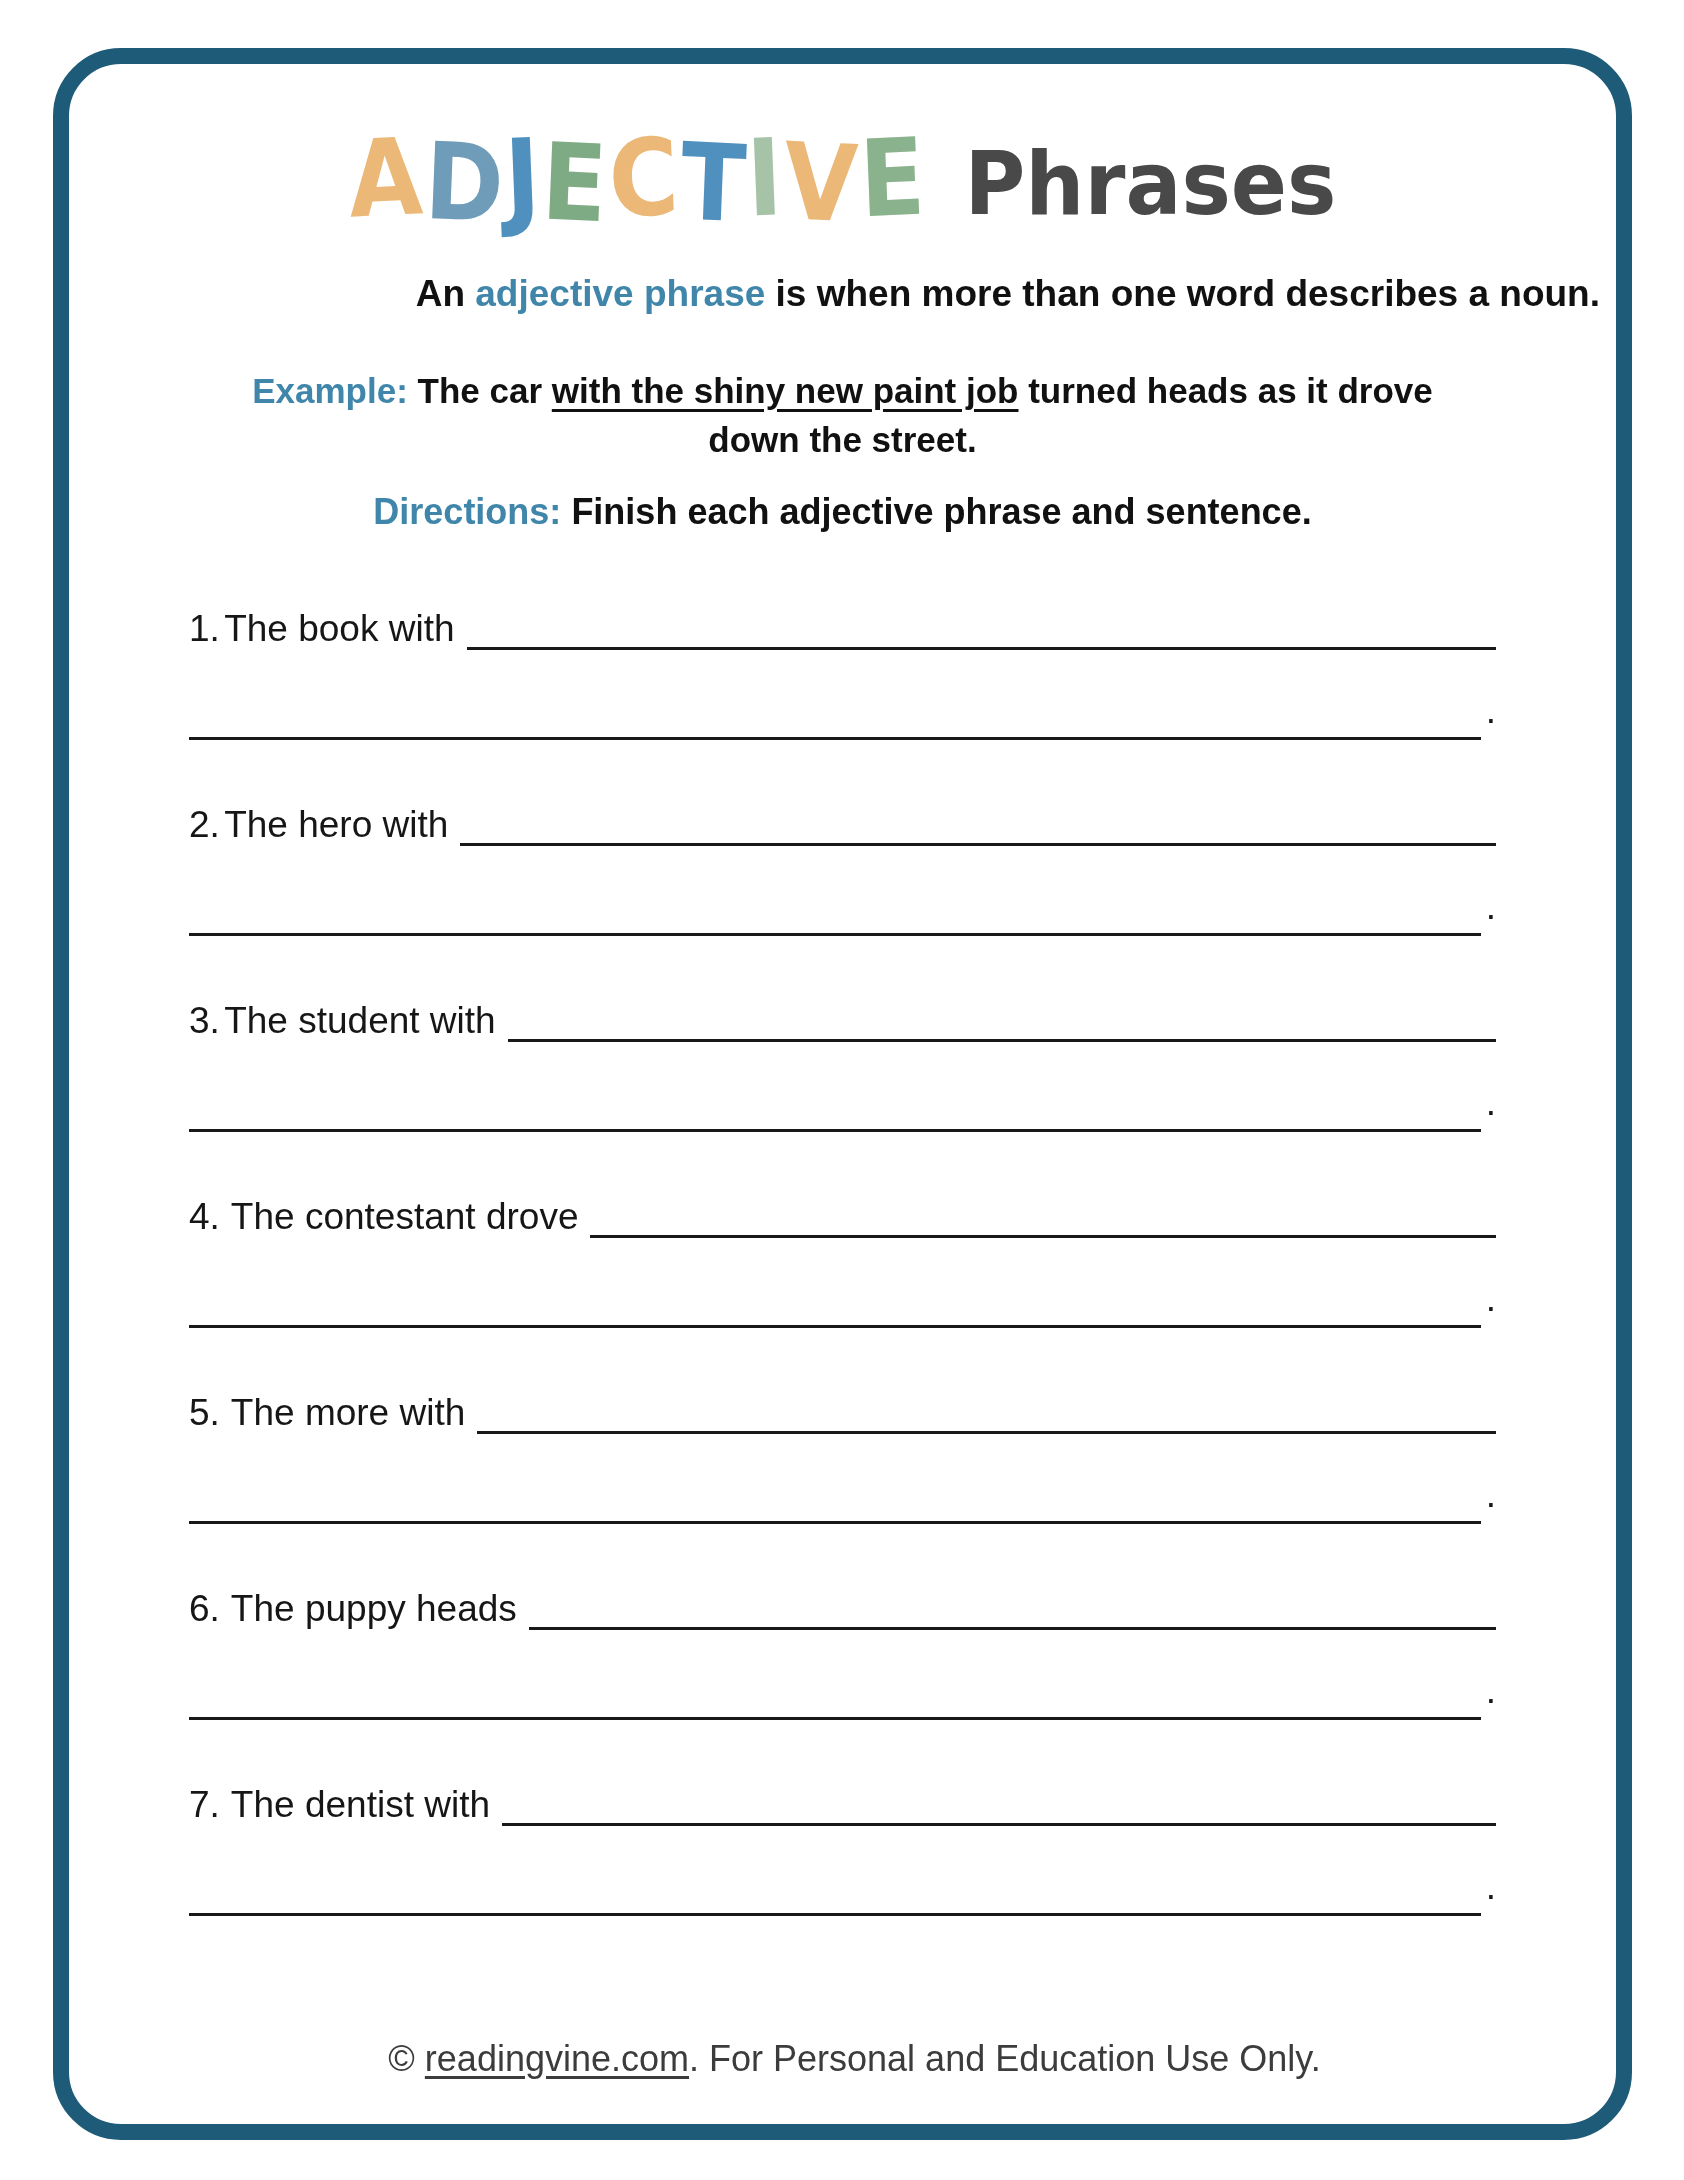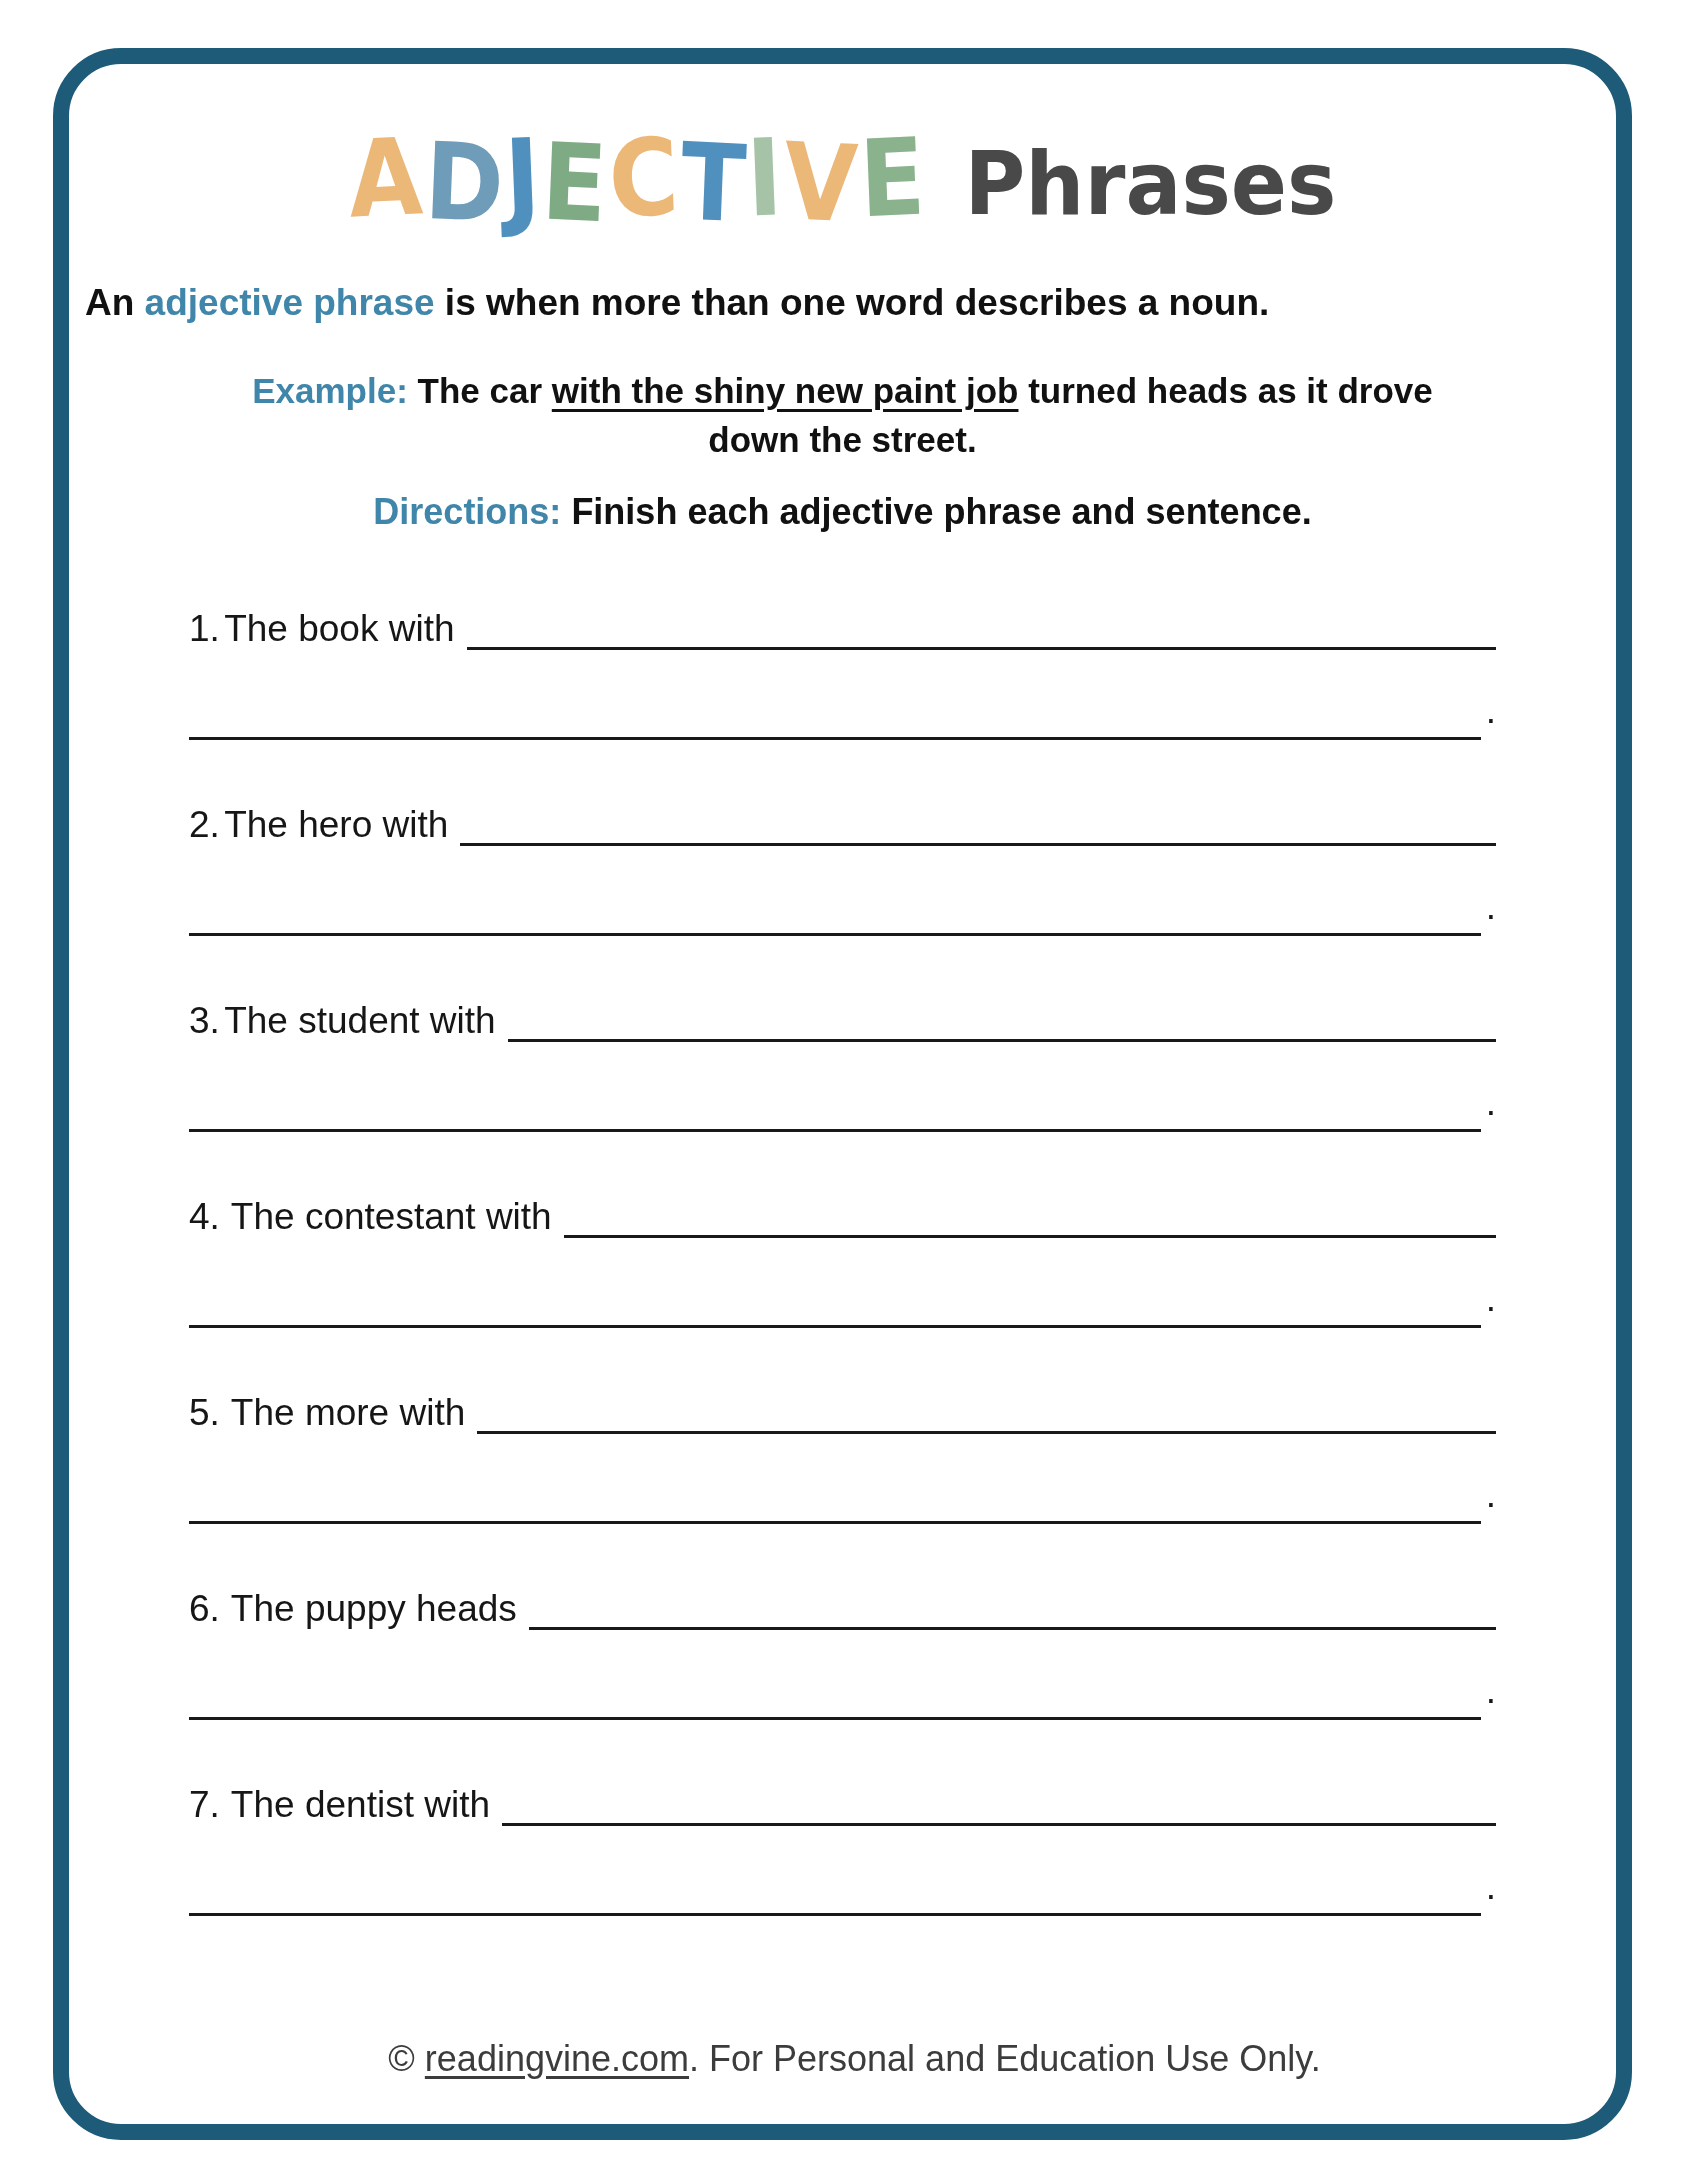--- a/index.html
+++ b/index.html
@@ -9,21 +9,21 @@
          border:16px solid var(--border,#1d5b78);border-radius:68px;pointer-events:none;}
 
   
   .title{position:absolute;top:126px;left:0;right:0;text-align:center;
          font-family:"DejaVu Sans",sans-serif;font-weight:bold;white-space:nowrap;line-height:1.15;}
   .tl{display:inline-block;font-size:95px;margin:0 0.9px;}
   .phrases{display:inline-block;font-size:83px;margin-left:39px;color:var(--titledark,#494949);
            transform:scaleY(1.05);}
 
   
-  .intro{position:absolute;top:282px;left:85px;right:85px;text-align:left;
+  .intro{position:absolute;top:273px;left:85px;right:85px;text-align:right;
          font-weight:bold;font-size:37px;color:#111;margin:0;}
   .teal{color:var(--accent,#4086aa);}
   .example{position:absolute;top:366px;left:166px;right:166px;text-align:center;
            font-weight:bold;font-size:35px;line-height:49px;color:#111;margin:0;}
   .u{text-decoration:underline;text-decoration-thickness:3.4px;text-underline-offset:6px;margin-top:28px;}
   .directions{position:absolute;top:491px;left:166px;right:166px;text-align:center;
               font-weight:bold;font-size:36px;color:#111;margin:0;}
 
   
   #items{position:absolute;top:585px;left:189px;right:189px;}
@@ -90,21 +90,21 @@
       </div>
       <div class="l2">
         <span class="fill2"></span>
         <span class="period">.</span>
       </div>
     </div>
 
     <div class="item">
       <div class="l1">
         <span class="num">4.</span>
-        <span class="itext">The contestant with</span>
+        <span class="itext">The contestant drove</span>
         <span class="fill"></span>
       </div>
       <div class="l2">
         <span class="fill2"></span>
         <span class="period">.</span>
       </div>
     </div>
 
     <div class="item">
       <div class="l1">

